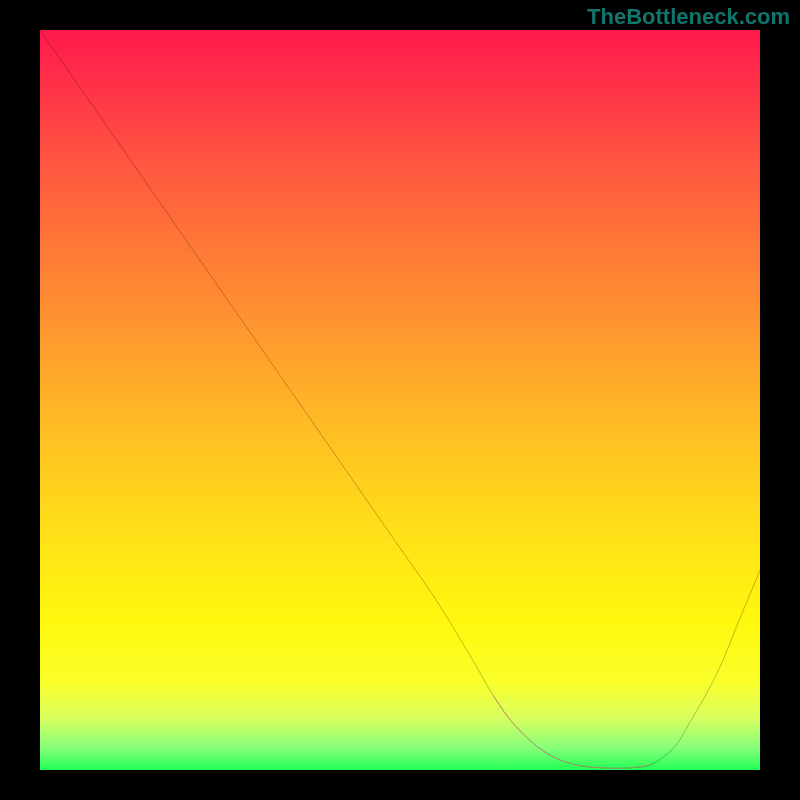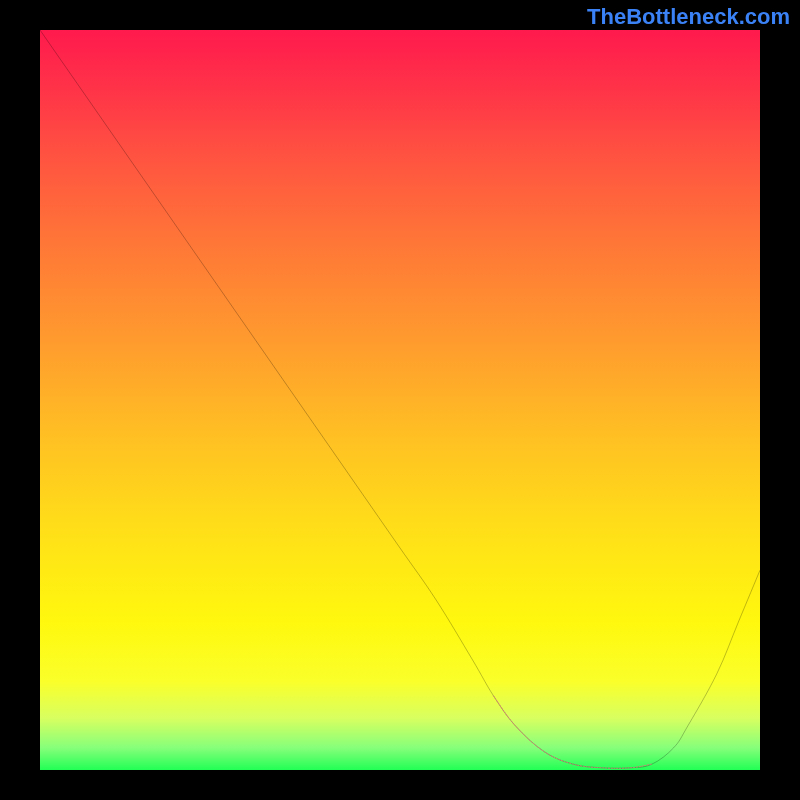--- a/index.html
+++ b/index.html
@@ -8,21 +8,21 @@
     height: 800px;
     background: #000;
     position: relative;
     font-family: Arial, sans-serif;
     overflow: hidden;
   }
   .watermark {
     position: absolute;
     top: 4px;
     right: 10px;
-    color: #3b82f6;
+    color: #0f766e;
     font-size: 22px;
     font-weight: bold;
     z-index: 10;
   }
   .plot-area {
     position: absolute;
     left: 40px;
     top: 30px;
     width: 720px;
     height: 740px;

